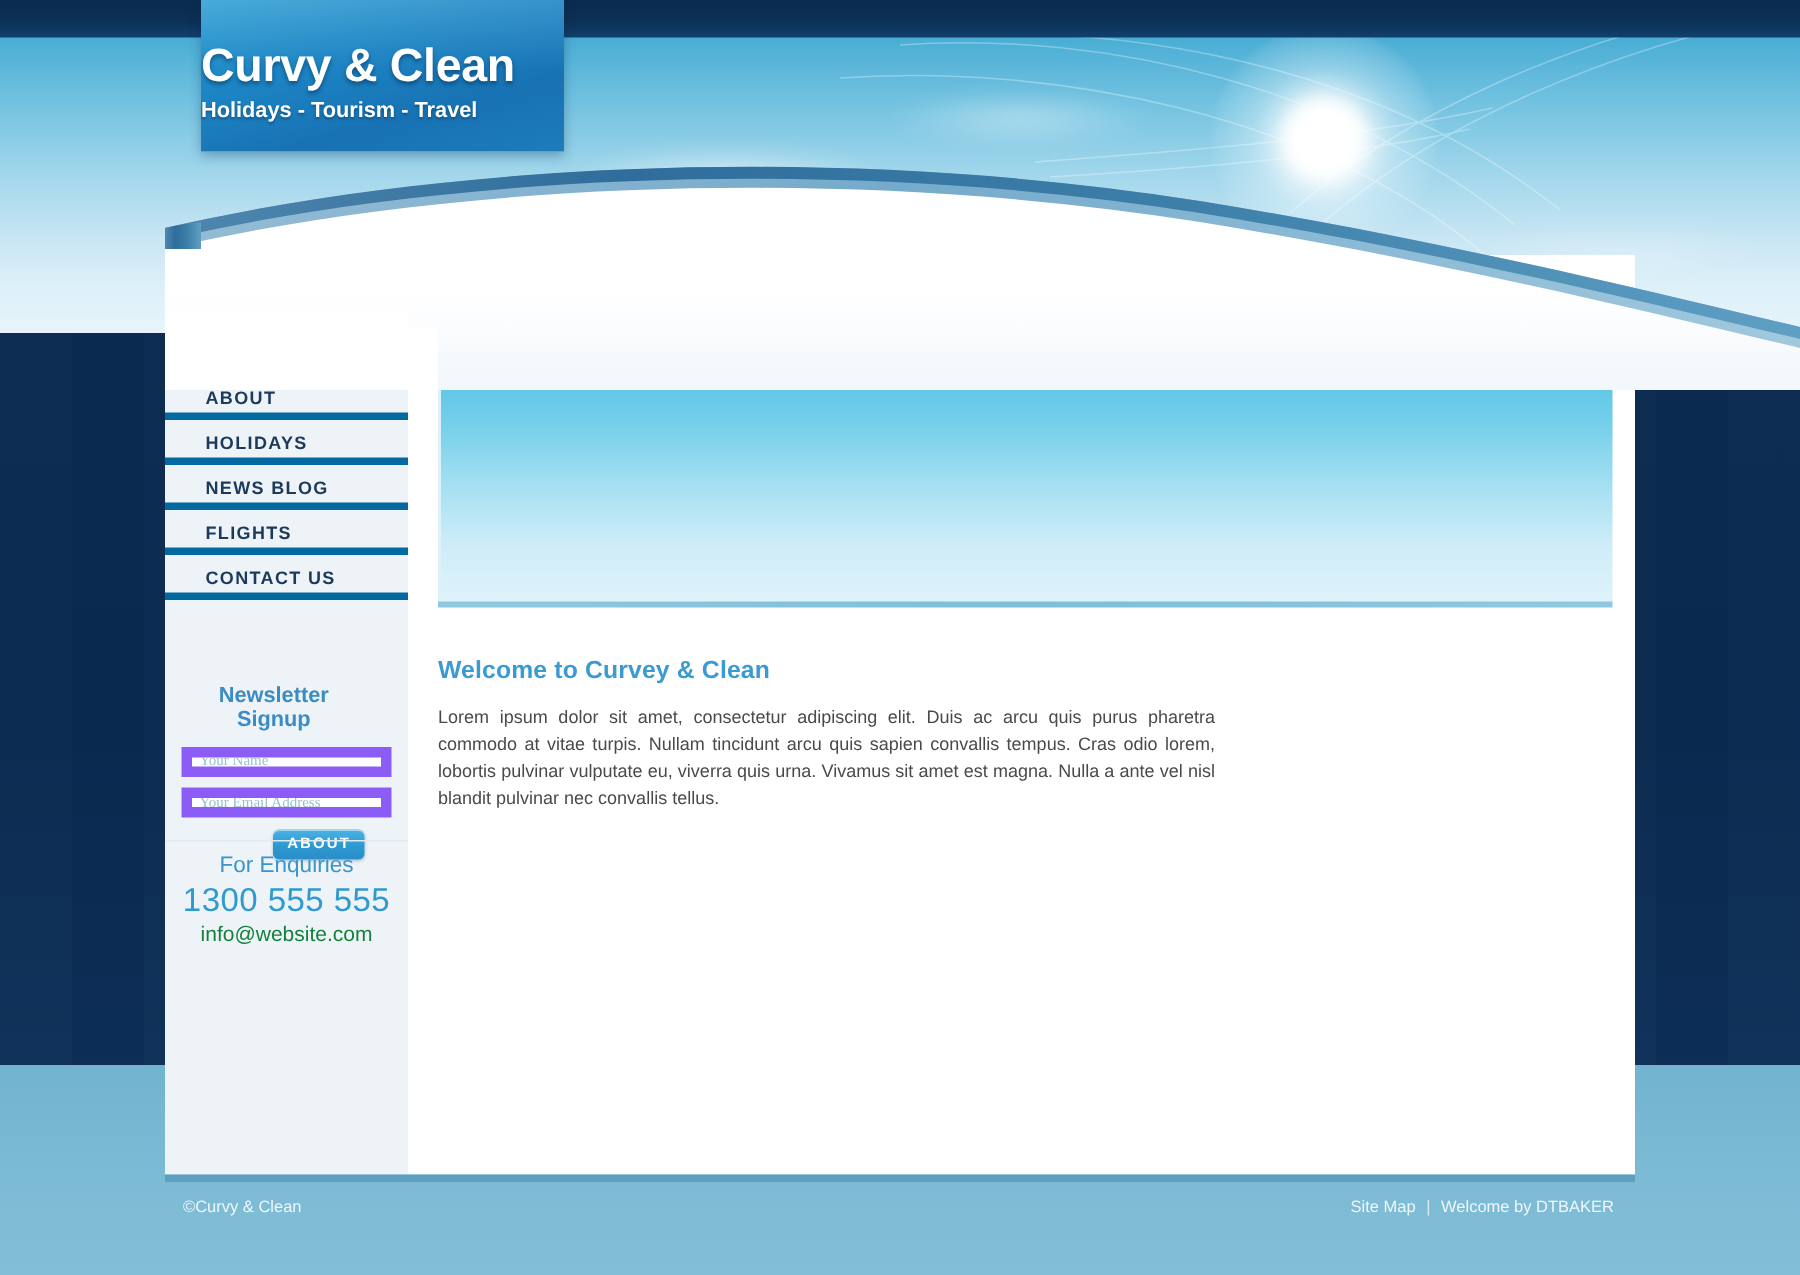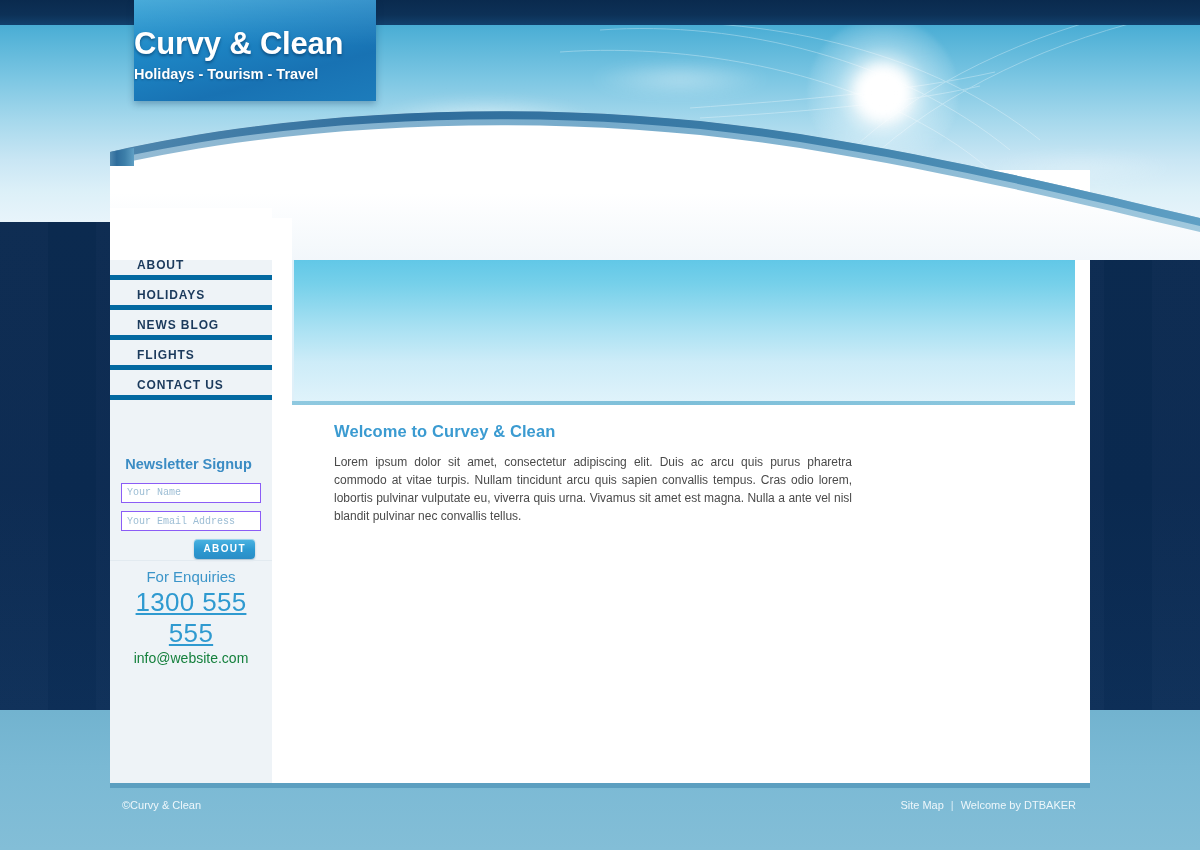--- a/index.html
+++ b/index.html
@@ -162,38 +162,38 @@
     border-bottom: 5px solid #0369a1;
     background: #eef3f7;
     cursor: pointer;
   }
   .nav-item:first-child { border-top: 1px solid #e2eaf0; }
 
   .newsletter {
     position: absolute;
     left: 0; top: 276px;
     width: 162px;
-    padding: 10px 16px 14px 11px;
+    padding: 10px 28px 14px 11px;
   }
   .newsletter-title {
     font-size: 14.5px;
     color: #3b8cc4;
     font-weight: bold;
     text-align: center;
     margin-bottom: 9px;
   }
   .field {
     width: 140px; height: 20px;
-    border: 1px solid #8b5cf6;
+    border: 7px solid #8b5cf6;
     background: #ffffff;
     font-size: 10px;
     color: #8fb4cd;
     padding: 0 5px;
     margin-bottom: 7px;
-    font-family: Liberation Mono, monospace;
+    font-family: Liberation Serif, serif;
     outline: none;
   }
   .field::placeholder { color: #9cbdd4; }
   .submit-row { text-align: right; padding-right: 1px; }
   .submit-btn {
     display: inline-block;
     border: none;
     border-radius: 4px;
     padding: 4px 9px 5px 9px;
     background: linear-gradient(180deg, #4db4e2 0%, #2d9ad2 52%, #2a8dc6 100%);
@@ -212,21 +212,21 @@
     background: #e2eaf0;
   }
   .enquiries {
     position: absolute;
     left: 0; top: 398px;
     width: 162px;
     text-align: center;
     color: #3b95c9;
   }
   .enq-label { font-size: 15px; margin-bottom: 2px; }
-  .enq-phone { font-size: 26px; color: #2f9ad0; letter-spacing: .3px; text-decoration: underline; }
+  .enq-phone { font-size: 22px; color: #2f9ad0; letter-spacing: .3px; }
   .enq-email { font-size: 14px; color: #15803d; margin-top: 1px; }
 
   
   .main {
     position: absolute;
     left: 162px; top: 0;
     width: 818px; height: 613px;
     background: #ffffff;
   }
 
@@ -247,23 +247,22 @@
   .banner-underline {
     position: absolute;
     left: 20px; top: 231px;
     width: 783px; height: 4px;
     background: linear-gradient(90deg,#8fc9e0,#7dbfd9 50%,#8fc9e0);
   }
 
   
   .welcome {
     position: absolute;
-    left: 20px; top: 252px;
+    left: 20px; top: 268px;
     width: 518px;
-    margin-left: 42px;
   }
   .welcome h2 {
     font-size: 16.5px;
     color: #3b9bd1;
     font-weight: bold;
     letter-spacing: .1px;
     margin-bottom: 12px;
   }
   .welcome p {
     font-size: 12px;

